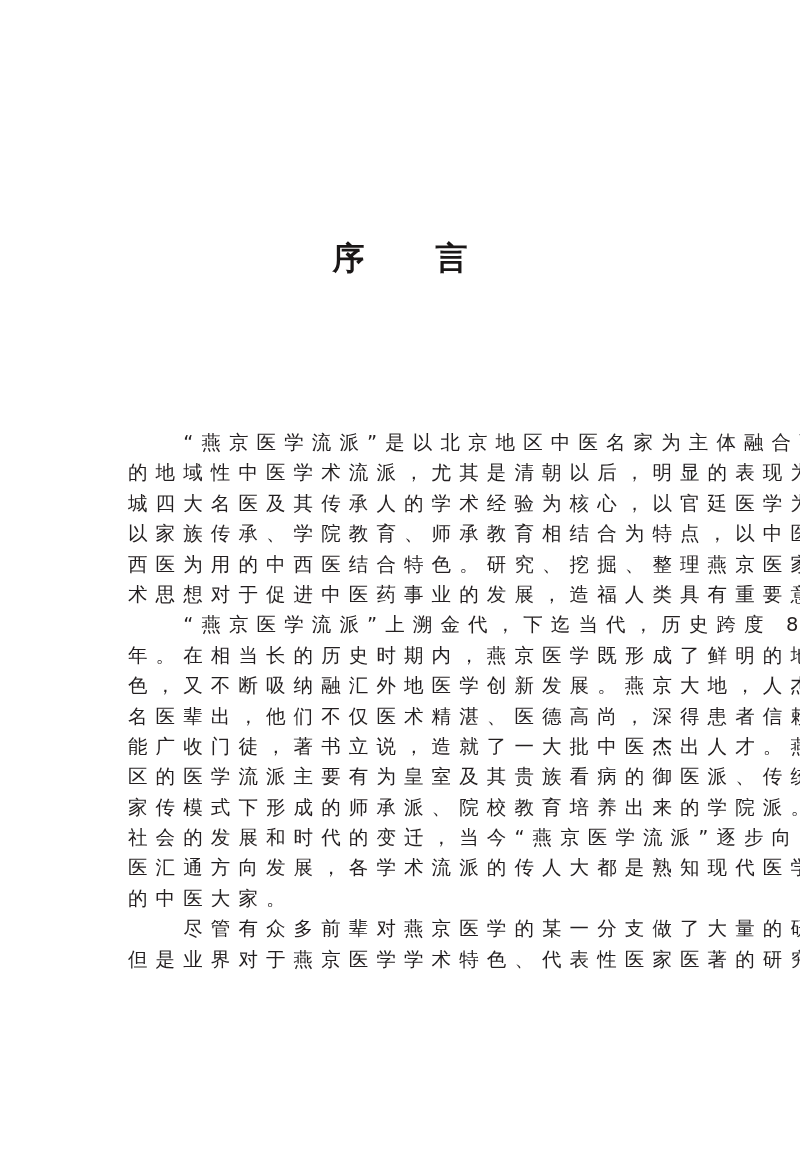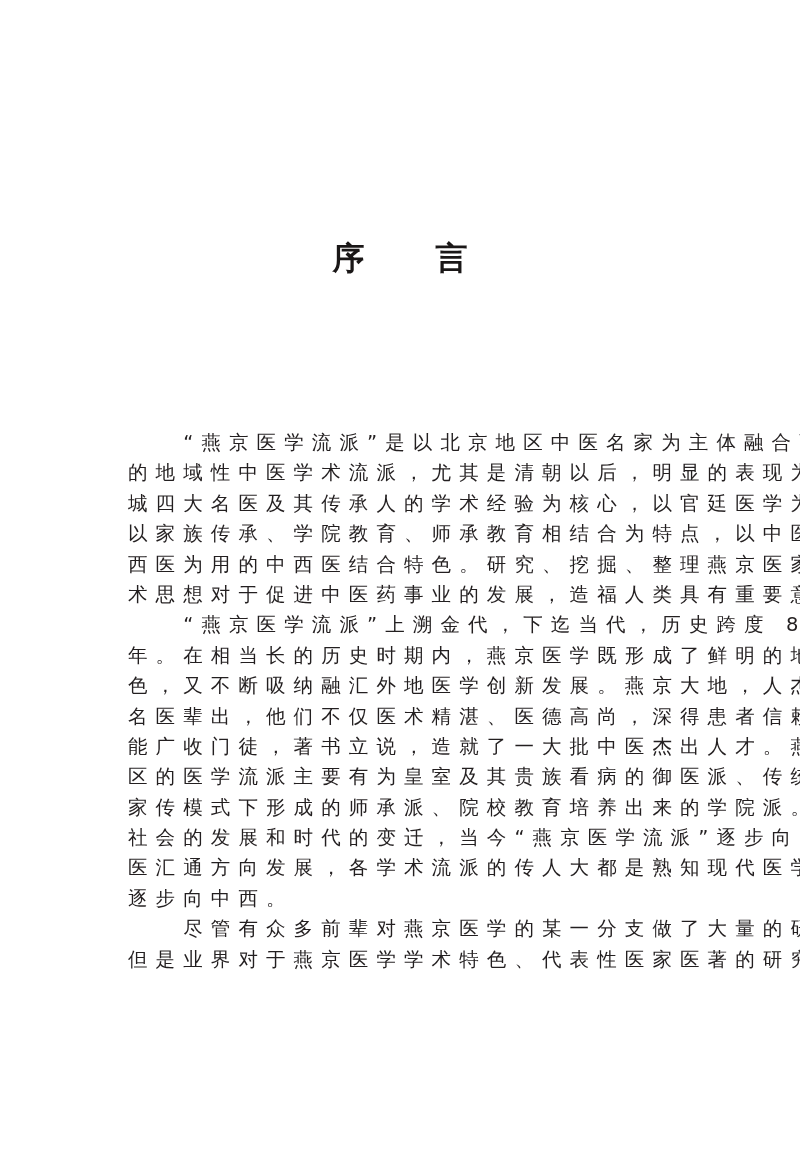--- a/index.html
+++ b/index.html
@@ -71,20 +71,20 @@
     <div>
       <span class="line">　　“燕京医学流派”上溯金代，下迄当代，历史跨度 800 余</span>
       <span class="line">年。在相当长的历史时期内，燕京医学既形成了鲜明的地域特</span>
       <span class="line">色，又不断吸纳融汇外地医学创新发展。燕京大地，人杰地灵，</span>
       <span class="line">名医辈出，他们不仅医术精湛、医德高尚，深得患者信赖，且</span>
       <span class="line">能广收门徒，著书立说，造就了一大批中医杰出人才。燕京地</span>
       <span class="line">区的医学流派主要有为皇室及其贵族看病的御医派、传统师承</span>
       <span class="line">家传模式下形成的师承派、院校教育培养出来的学院派。随着</span>
       <span class="line">社会的发展和时代的变迁，当今“燕京医学流派”逐步向中西</span>
       <span class="line">医汇通方向发展，各学术流派的传人大都是熟知现代医学理论</span>
-      <span class="line">逐步向中西。</span>
+      <span class="line">的中医大家。</span>
     </div>
     <div>
       <span class="line">　　尽管有众多前辈对燕京医学的某一分支做了大量的研究，</span>
       <span class="line">但是业界对于燕京医学学术特色、代表性医家医著的研究尚缺</span>
     </div>
   </div>
 </div>
 
 </body></html>

